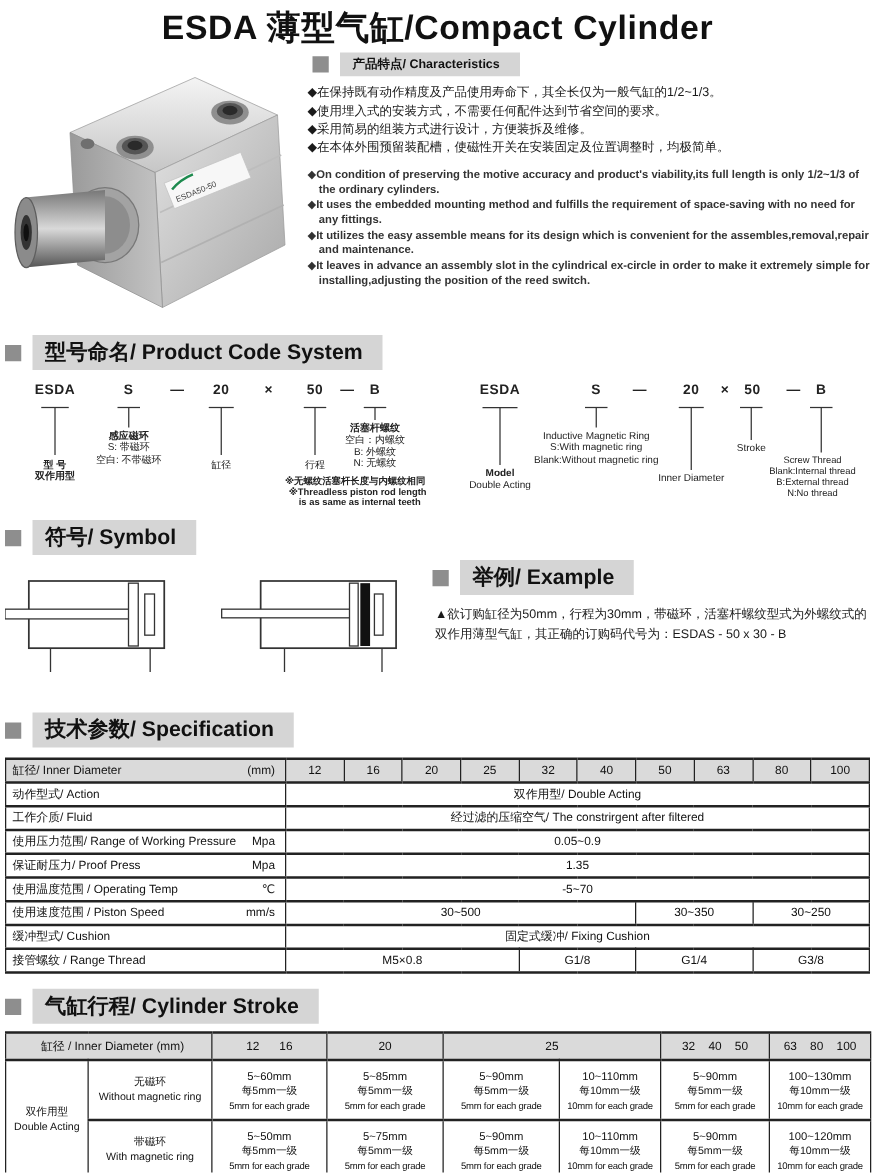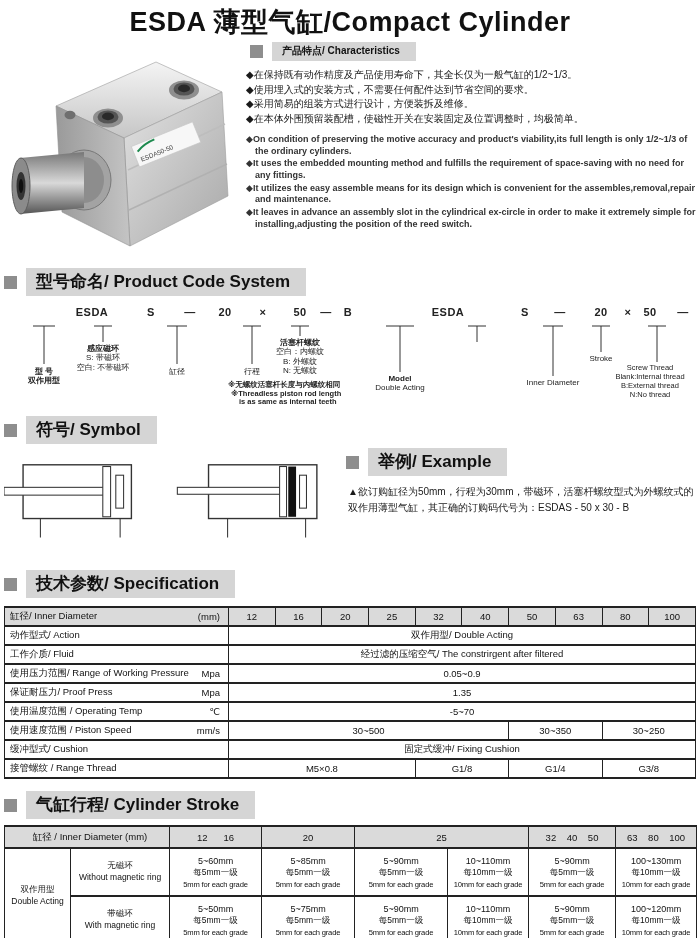--- a/index.html
+++ b/index.html
@@ -16,21 +16,21 @@
   .top-row{display:flex;margin-top:2px;padding:0 4px;height:226px;}
   .photo-wrap{width:236px;flex:none;}
   .top-right{flex:1;padding-left:6px;}
   .cn-bullets{margin-top:7px;font-size:10px;line-height:1.45;color:#1a1a1a;}
   .cn-bullets div{white-space:nowrap;}
   .en-bullets{margin-top:8px;font-size:9px;font-weight:bold;line-height:1.3;color:#333;}
   .en-bullets div{padding-left:9px;text-indent:-9px;margin-bottom:1px;}
   
   .pcs-area{position:relative;height:112px;margin-top:4px;}
   .pcs-lines{position:absolute;left:0;top:0;}
-  .tok{position:absolute;top:6px;transform:translateX(-50%);font-size:11px;font-weight:bold;letter-spacing:.5px;color:#222;white-space:nowrap;margin-left:48px;}
+  .tok{position:absolute;top:6px;transform:translateX(-50%);font-size:11px;font-weight:bold;letter-spacing:.5px;color:#222;white-space:nowrap;}
   .lab{position:absolute;transform:translateX(-50%);font-size:8px;line-height:1.18;text-align:center;color:#222;white-space:nowrap;}
   .lab .b1{font-weight:bold;}
   .pnote{position:absolute;font-size:7.5px;color:#222;white-space:nowrap;font-weight:bold;}
   
   .mid-row{display:flex;padding:0 4px;margin-top:4px;height:148px;}
   .symbol-col{width:338px;flex:none;}
   .symbol-col .sec-header{margin-left:0;}
   .example-col{flex:1;padding-left:4px;}
   .example-col .sec-header{margin-top:32px;margin-left:0;}
   .ex-cn{font-size:10px;line-height:1.55;margin:8px 0 2px 2px;color:#1a1a1a;}
@@ -204,20 +204,25 @@
       <div>N: 无螺纹</div>
     </div>
     <div class="pnote" style="left:228px;top:80px">※无螺纹活塞杆长度与内螺纹相同</div>
     <div class="pnote" style="left:231px;top:89px">※Threadless piston rod length</div>
     <div class="pnote" style="left:239px;top:97px">is as same as internal teeth</div>
 
     <div class="lab" style="left:400px;top:74px">
       <div class="b1">Model</div>
       <div>Double Acting</div>
     </div>
+    <div class="lab" style="left:477px;top:44px">
+      <div>Inductive Magnetic Ring</div>
+      <div>S:With magnetic ring</div>
+      <div>Blank:Without magnetic ring</div>
+    </div>
     <div class="lab" style="left:553px;top:78px">Inner Diameter</div>
     <div class="lab" style="left:601px;top:54px">Stroke</div>
     <div class="lab" style="left:650px;top:64px;font-size:7.5px">
       <div>Screw Thread</div>
       <div>Blank:Internal thread</div>
       <div>B:External thread</div>
       <div>N:No thread</div>
     </div>
   </div>
 

